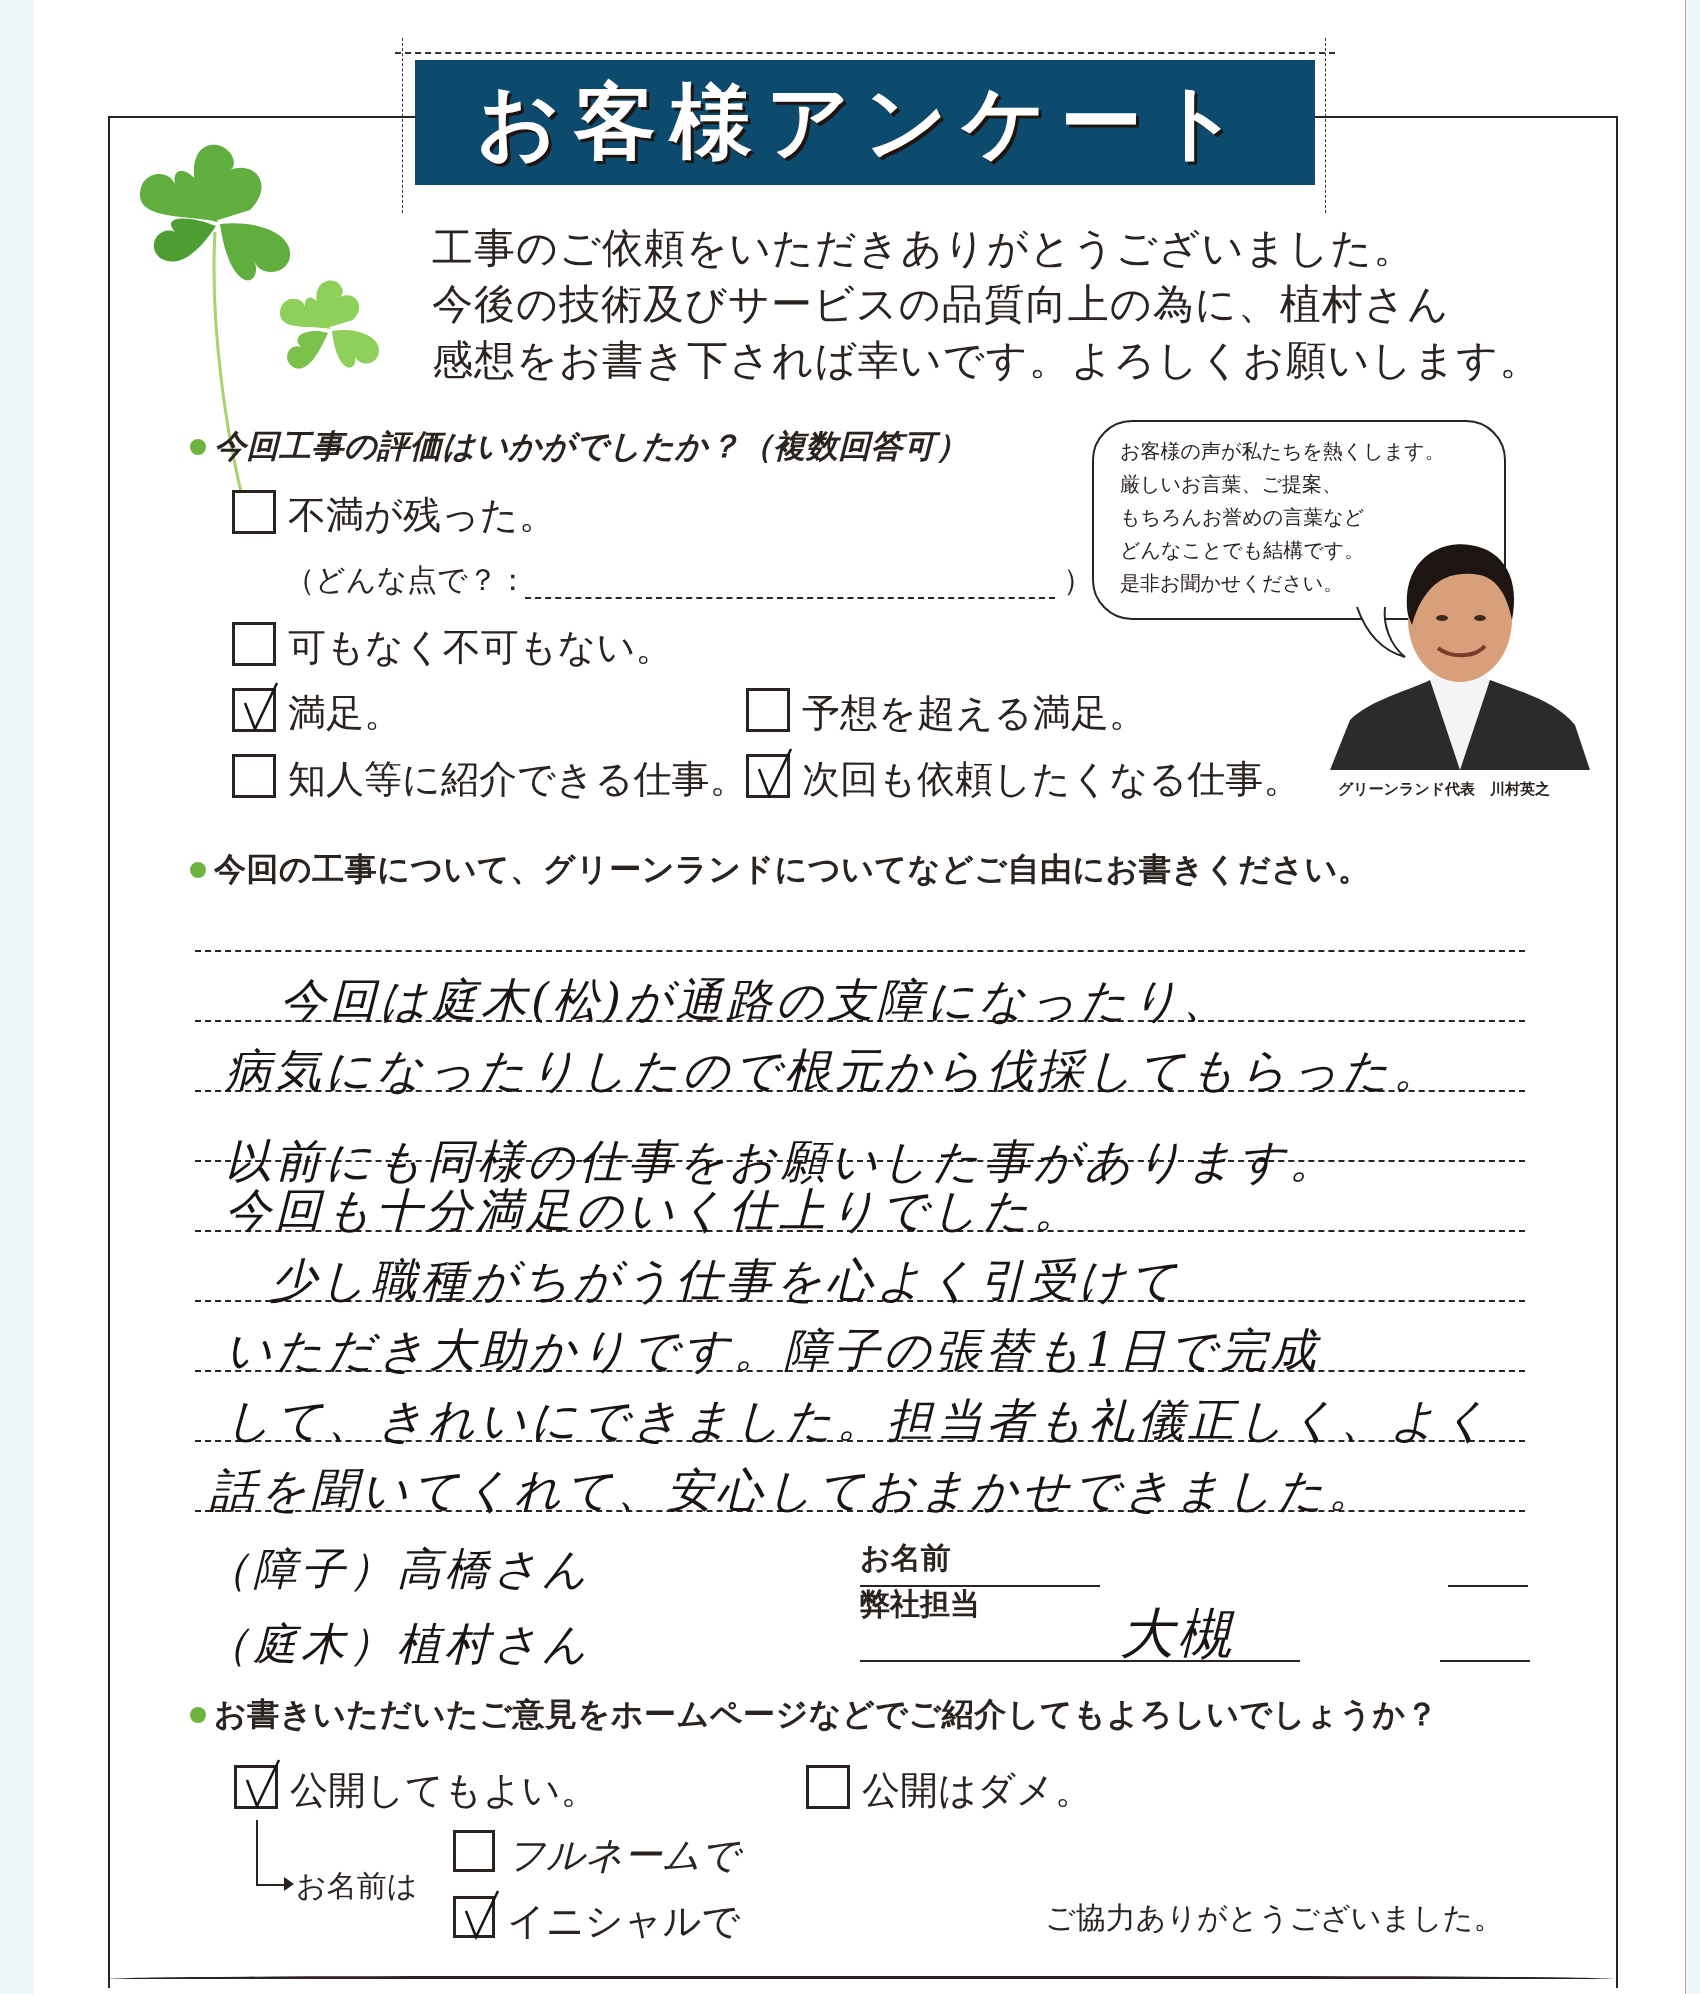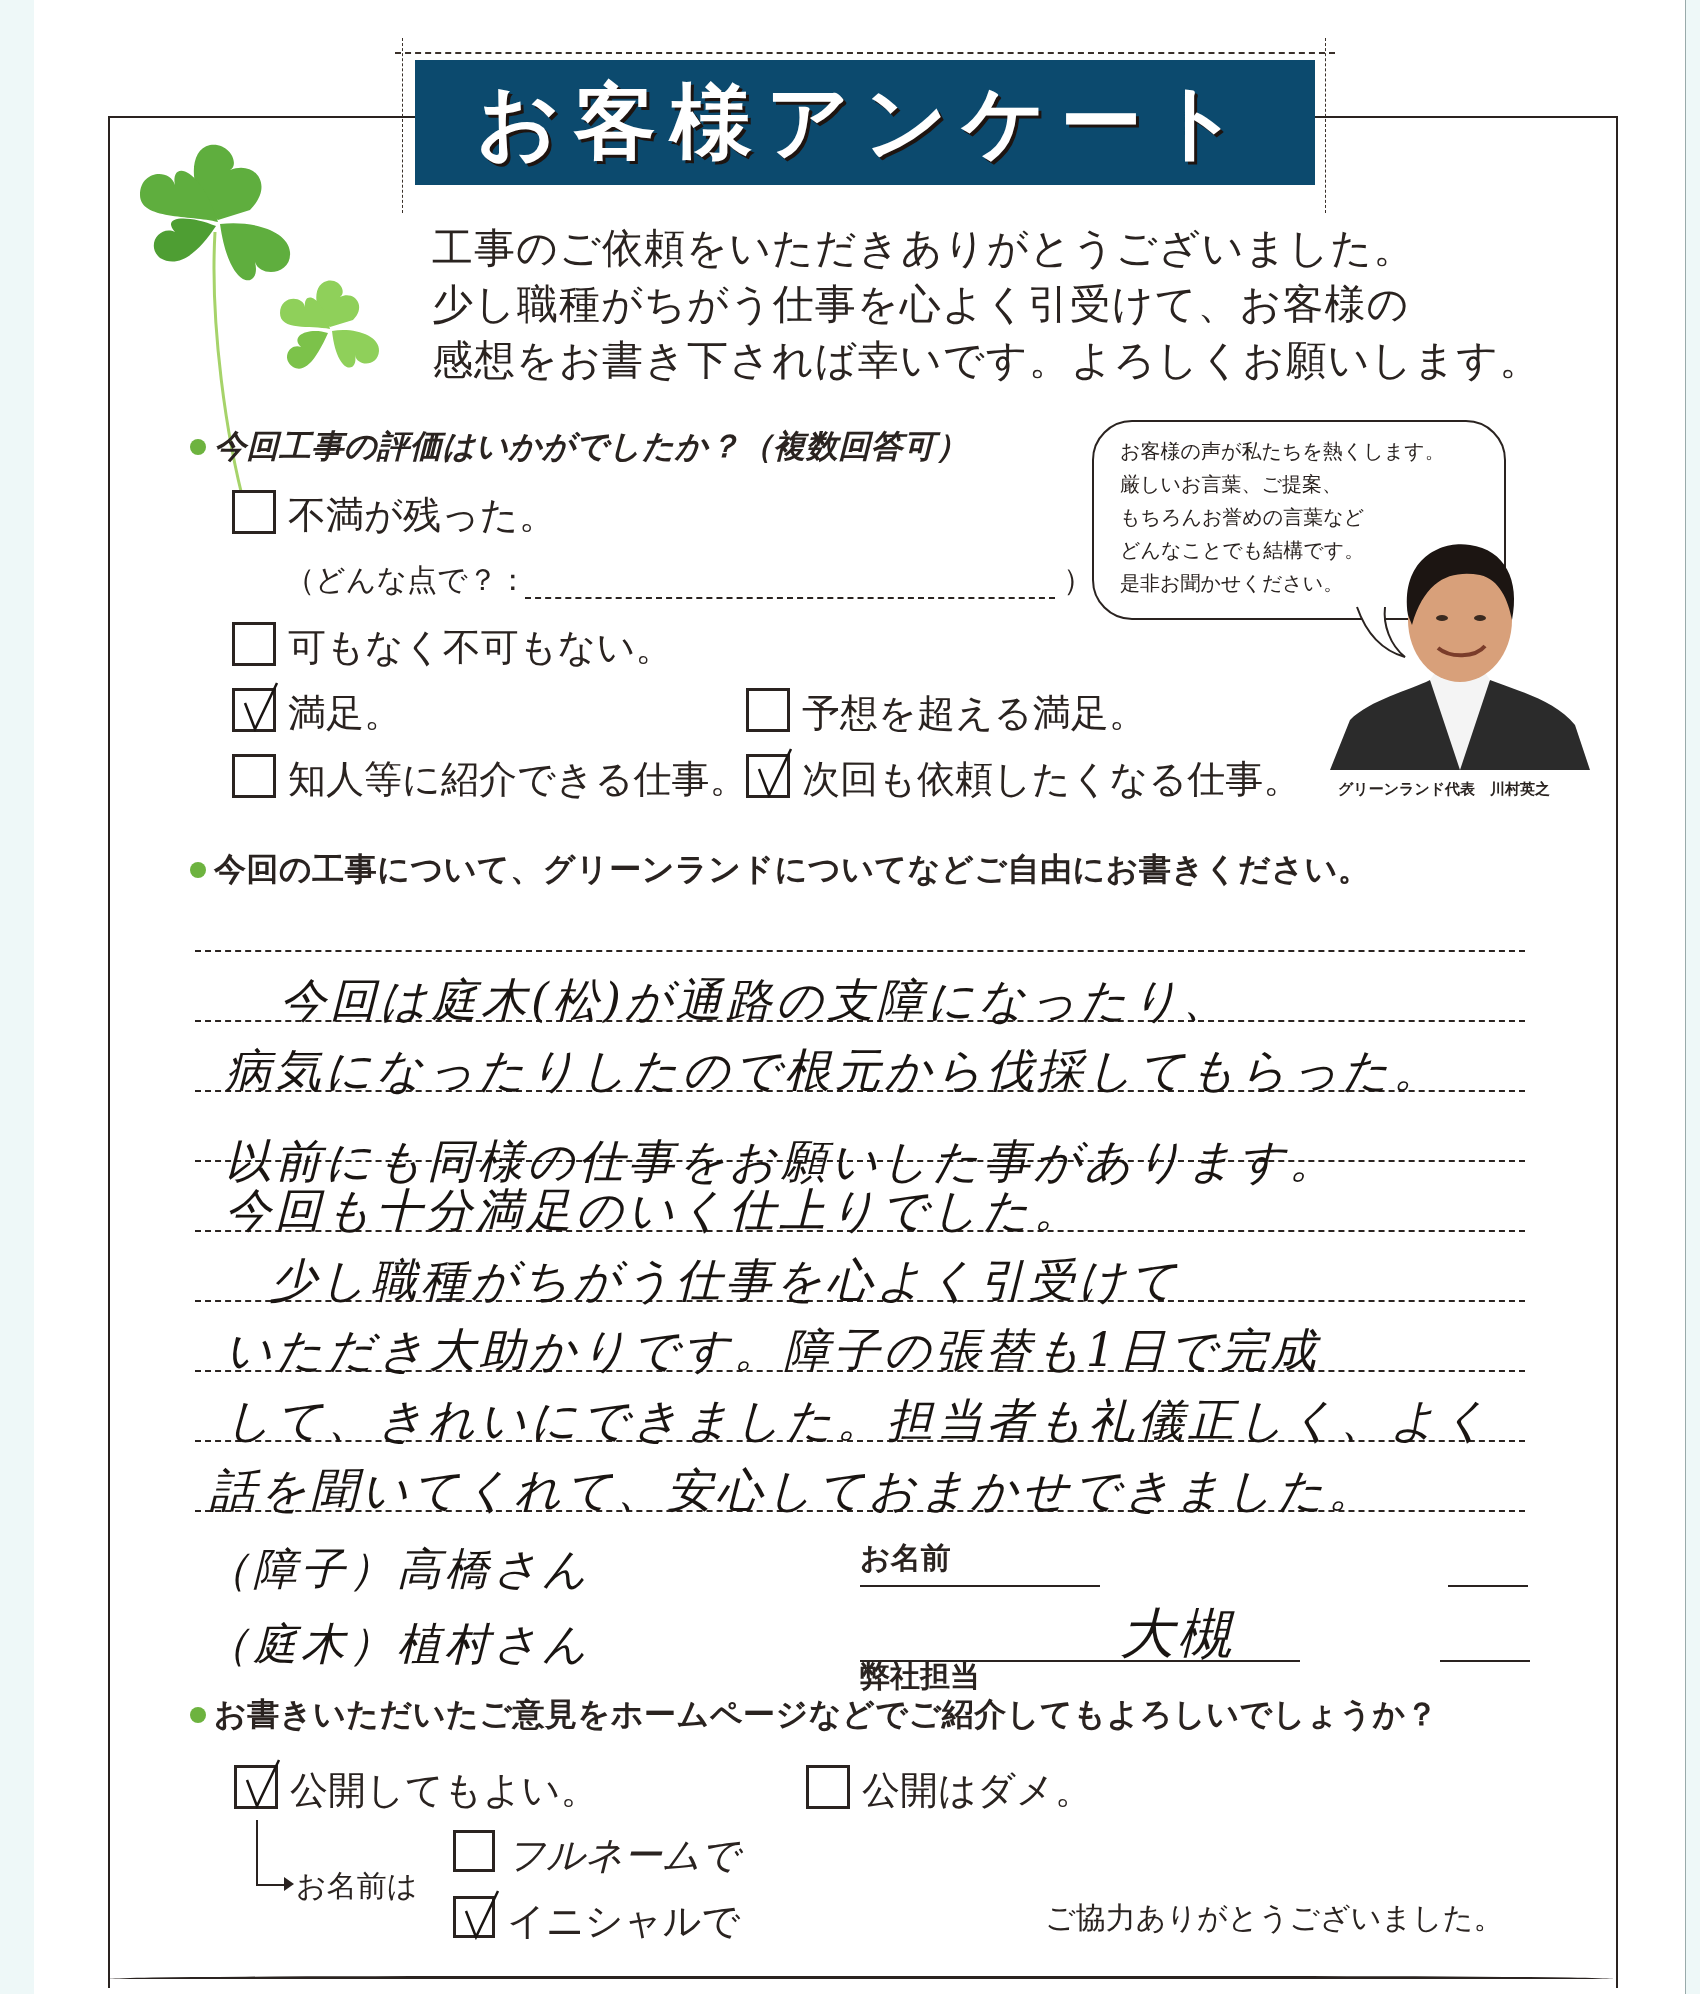--- a/index.html
+++ b/index.html
@@ -98,21 +98,21 @@
   <g fill="#8fd05a">
     <path d="M55 52 C 40 40, 35 10, 52 6 C 65 3, 72 18, 65 22 C 80 15, 92 32, 78 45 Z"></path>
     <path d="M55 54 C 35 50, 5 56, 5 38 C 5 20, 28 20, 30 32 C 28 15, 48 20, 55 54 Z"></path>
     <path d="M57 56 C 78 52, 105 60, 104 76 C 103 92, 82 92, 80 80 C 84 98, 62 102, 57 56 Z"></path>
     <path d="M53 58 C 44 78, 32 100, 18 92 C 6 84, 14 68, 26 72 C 14 60, 35 52, 53 58 Z" fill="#7cc24a"></path>
   </g>
 </svg>
 
 <div class="intro">
   <div>工事のご依頼をいただきありがとうございました。</div>
-  <div>少し職種がちがう仕事を心よく引受けて、お客様の</div>
+  <div>今後の技術及びサービスの品質向上の為に、植村さん</div>
   <div>感想をお書き下されば幸いです。よろしくお願いします。</div>
 </div>
 
 <div class="bubble"></div>
 <svg class="bubble-tail" viewBox="0 0 60 55">
   <path d="M2 2 C 10 25, 25 45, 50 52 C 35 40, 28 20, 30 2" fill="#fff" stroke="#2a2320" stroke-width="2"></path>
 </svg>
 <div class="bubble-text">
   <div>お客様の声が私たちを熱くします。</div>
   <div>厳しいお言葉、ご提案、</div>
@@ -206,21 +206,21 @@
 <div class="hand" style="left:225px; top:1390px;">して、きれいにできました。担当者も礼儀正しく、よく</div>
 <div class="hand" style="left:210px; top:1460px;">話を聞いてくれて、安心しておまかせできました。</div>
 
 <div class="hand" style="left:205px; top:1540px; font-size:44px;">（障子）高橋さん</div>
 <div class="hand" style="left:205px; top:1615px; font-size:44px;">（庭木）植村さん</div>
 
 <div class="name-label" style="left:860px; top:1538px;">お名前</div>
 <div class="name-underline" style="left:860px; top:1585px; width:240px;"></div>
 <div class="name-underline" style="left:1448px; top:1585px; width:80px;"></div>
 
-<div class="name-label" style="left:860px; top:1656px;">弊社担当</div>
+<div class="name-label" style="left:860px; top:1584px;">弊社担当</div>
 <div class="hand" style="left:1120px; top:1598px; font-size:54px;">大槻</div>
 <div class="name-underline" style="left:860px; top:1660px; width:440px;"></div>
 <div class="name-underline" style="left:1440px; top:1660px; width:90px;"></div>
 
 <div class="section-heading" style="left:190px; top:1693px;">
   <span class="bullet"></span>
   <span>お書きいただいたご意見をホームページなどでご紹介してもよろしいでしょうか？</span>
 </div>
 
 <div class="opt" style="left:234px; top:1765px;">

